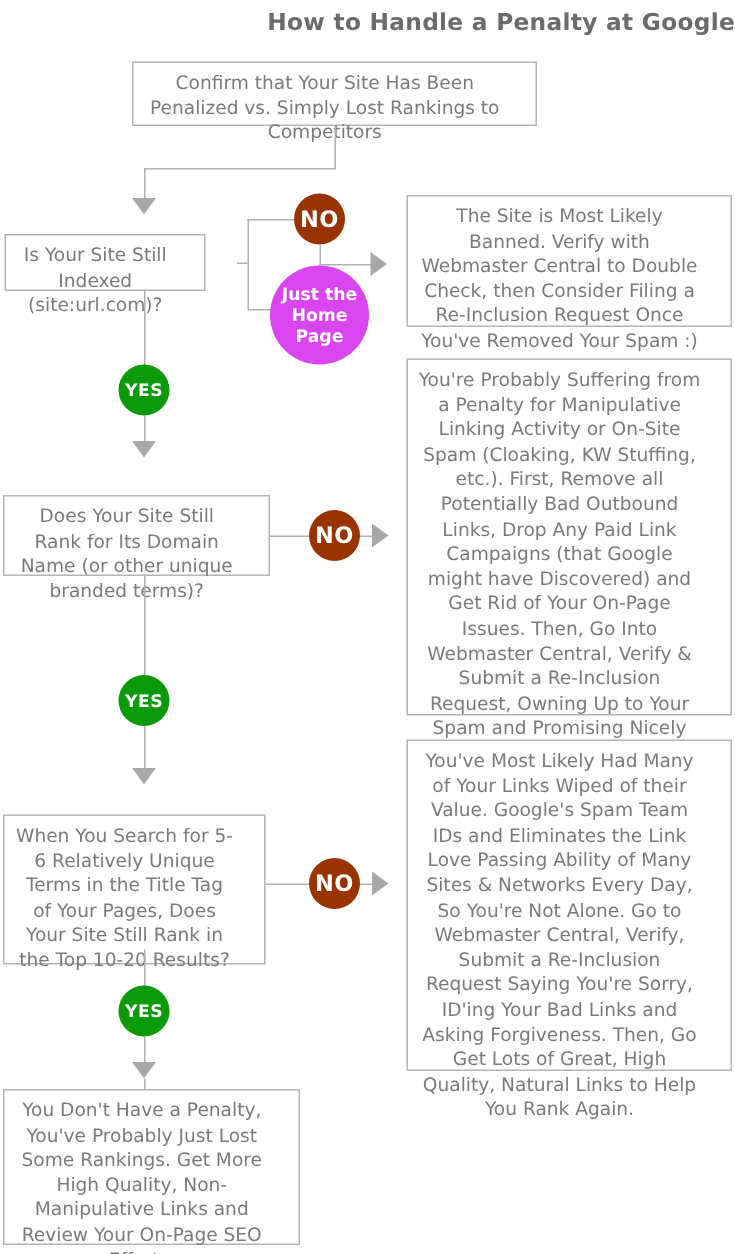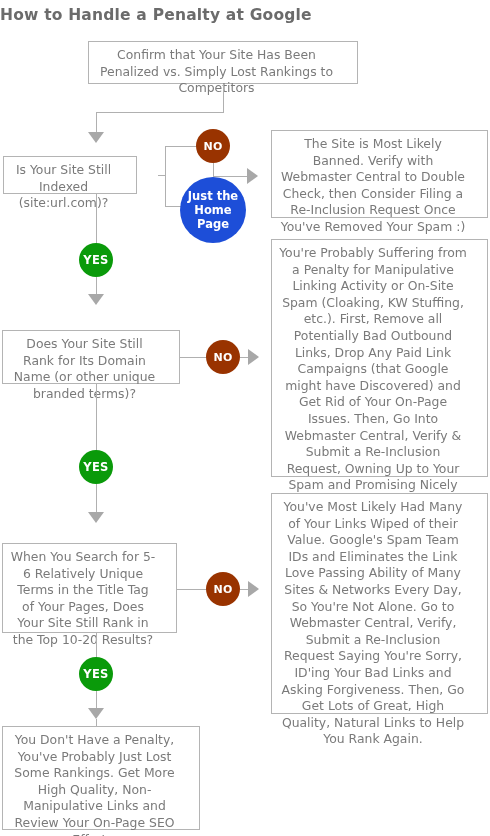--- a/index.html
+++ b/index.html
@@ -10,21 +10,21 @@
   #stage{
     position:relative;
     width:490px;
     height:836px;
     background:#ffffff;
     overflow:hidden;
   }
   .title{
     position:absolute;
     left:0; top:6px; width:490px;
-    text-align:left;
+    text-align:right;
     font-size:15.5px;
     font-weight:bold;
     color:#6b6b6b;
     letter-spacing:.2px;
   }
   .box{
     position:absolute;
     box-sizing:border-box;
     border:1px solid #b4b4b4;
     background:#ffffff;
@@ -75,27 +75,27 @@
   }
   .badge-yes{
     width:34px;height:34px;
     background:#0a9a0a;
     font-size:11.5px;
     letter-spacing:.3px;
   }
   .badge-no{
     width:34px;height:34px;
     background:#993300;
-    font-size:11px;
+    font-size:15px;
     letter-spacing:.3px;
     text-align:right;
   }
   .badge-home{
     width:66px;height:66px;
-    background:#1d4ed8;
+    background:#d946ef;
     font-size:11.5px;
     line-height:14px;
     padding:0 4px;
   }
 </style>
 </head>
 <body>
 
 <div id="stage">
 
@@ -138,21 +138,21 @@
   <div class="hline" style="left:240px; top:357px; width:10px;"></div>
   <div class="arrow-right" style="left:248px; top:349px;"></div>
 
   <div class="box left" style="left:271px; top:239px; width:217px; height:238px;">You're Probably Suffering from a Penalty for Manipulative Linking Activity or On-Site Spam (Cloaking, KW Stuffing, etc.). First, Remove all Potentially Bad Outbound Links, Drop Any Paid Link Campaigns (that Google might have Discovered) and Get Rid of Your On-Page Issues. Then, Go Into Webmaster Central, Verify &amp; Submit a Re-Inclusion Request, Owning Up to Your Spam and Promising Nicely Not to Do It Again.</div>
 
   <div class="vline" style="left:96px; top:384px; height:70px;"></div>
   <div class="badge badge-yes" style="left:79px; top:450px;">YES</div>
   <div class="vline" style="left:96px; top:484px; height:32px;"></div>
   <div class="arrow-down" style="left:88px; top:512px;"></div>
 
-  <div class="box left" style="left:2px; top:543px; width:175px; height:90px;">When You Search for 5-6 Relatively Unique Terms in the Title Tag of Your Pages, Does Your Site Still Rank in the Top 10-20 Results?</div>
+  <div class="box left" style="left:2px; top:543px; width:175px; height:100px;">When You Search for 5-6 Relatively Unique Terms in the Title Tag of Your Pages, Does Your Site Still Rank in the Top 10-20 Results?</div>
 
   <div class="hline" style="left:177px; top:589px; width:33px;"></div>
   <div class="badge badge-no" style="left:206px; top:572px;">NO</div>
   <div class="hline" style="left:240px; top:589px; width:10px;"></div>
   <div class="arrow-right" style="left:248px; top:581px;"></div>
 
   <div class="box left" style="left:271px; top:493px; width:217px; height:221px;">You've Most Likely Had Many of Your Links Wiped of their Value. Google's Spam Team IDs and Eliminates the Link Love Passing Ability of Many Sites &amp; Networks Every Day, So You're Not Alone. Go to Webmaster Central, Verify, Submit a Re-Inclusion Request Saying You're Sorry, ID'ing Your Bad Links and Asking Forgiveness. Then, Go Get Lots of Great, High Quality, Natural Links to Help You Rank Again.</div>
 
   <div class="vline" style="left:96px; top:633px; height:38px;"></div>
   <div class="badge badge-yes" style="left:79px; top:657px;">YES</div>

